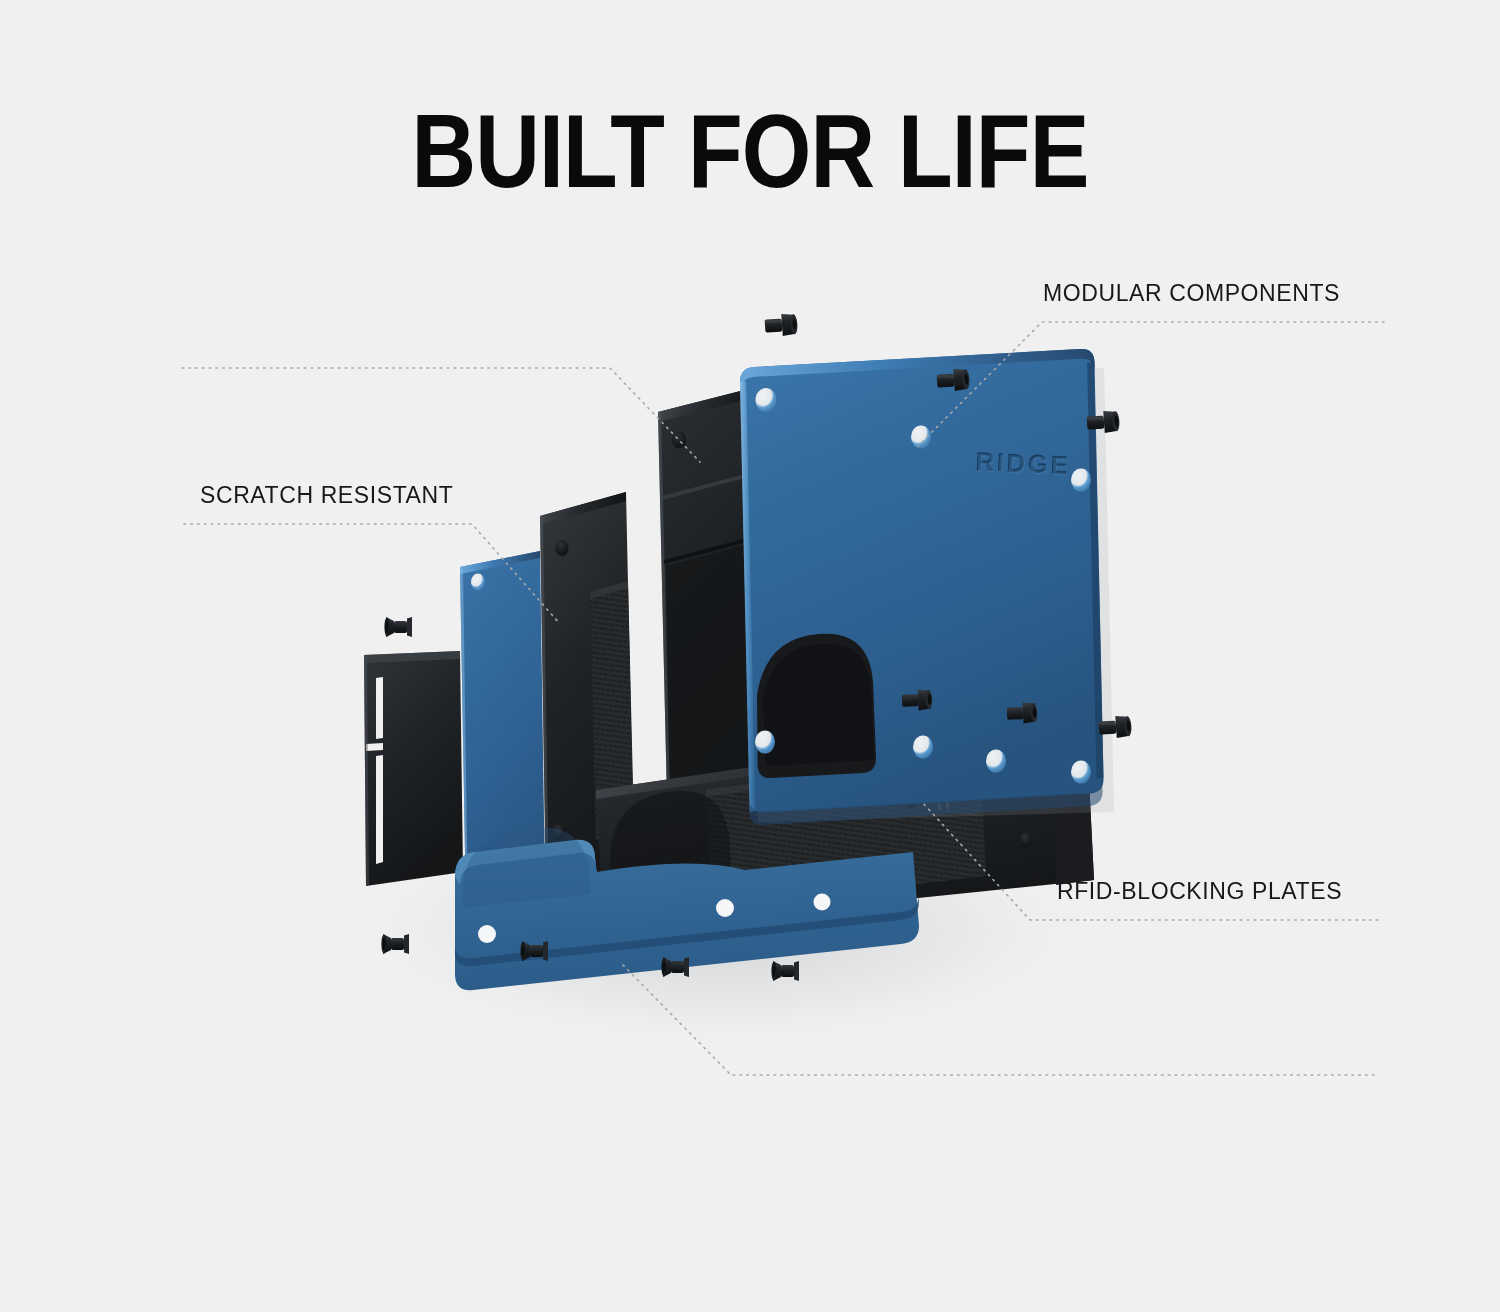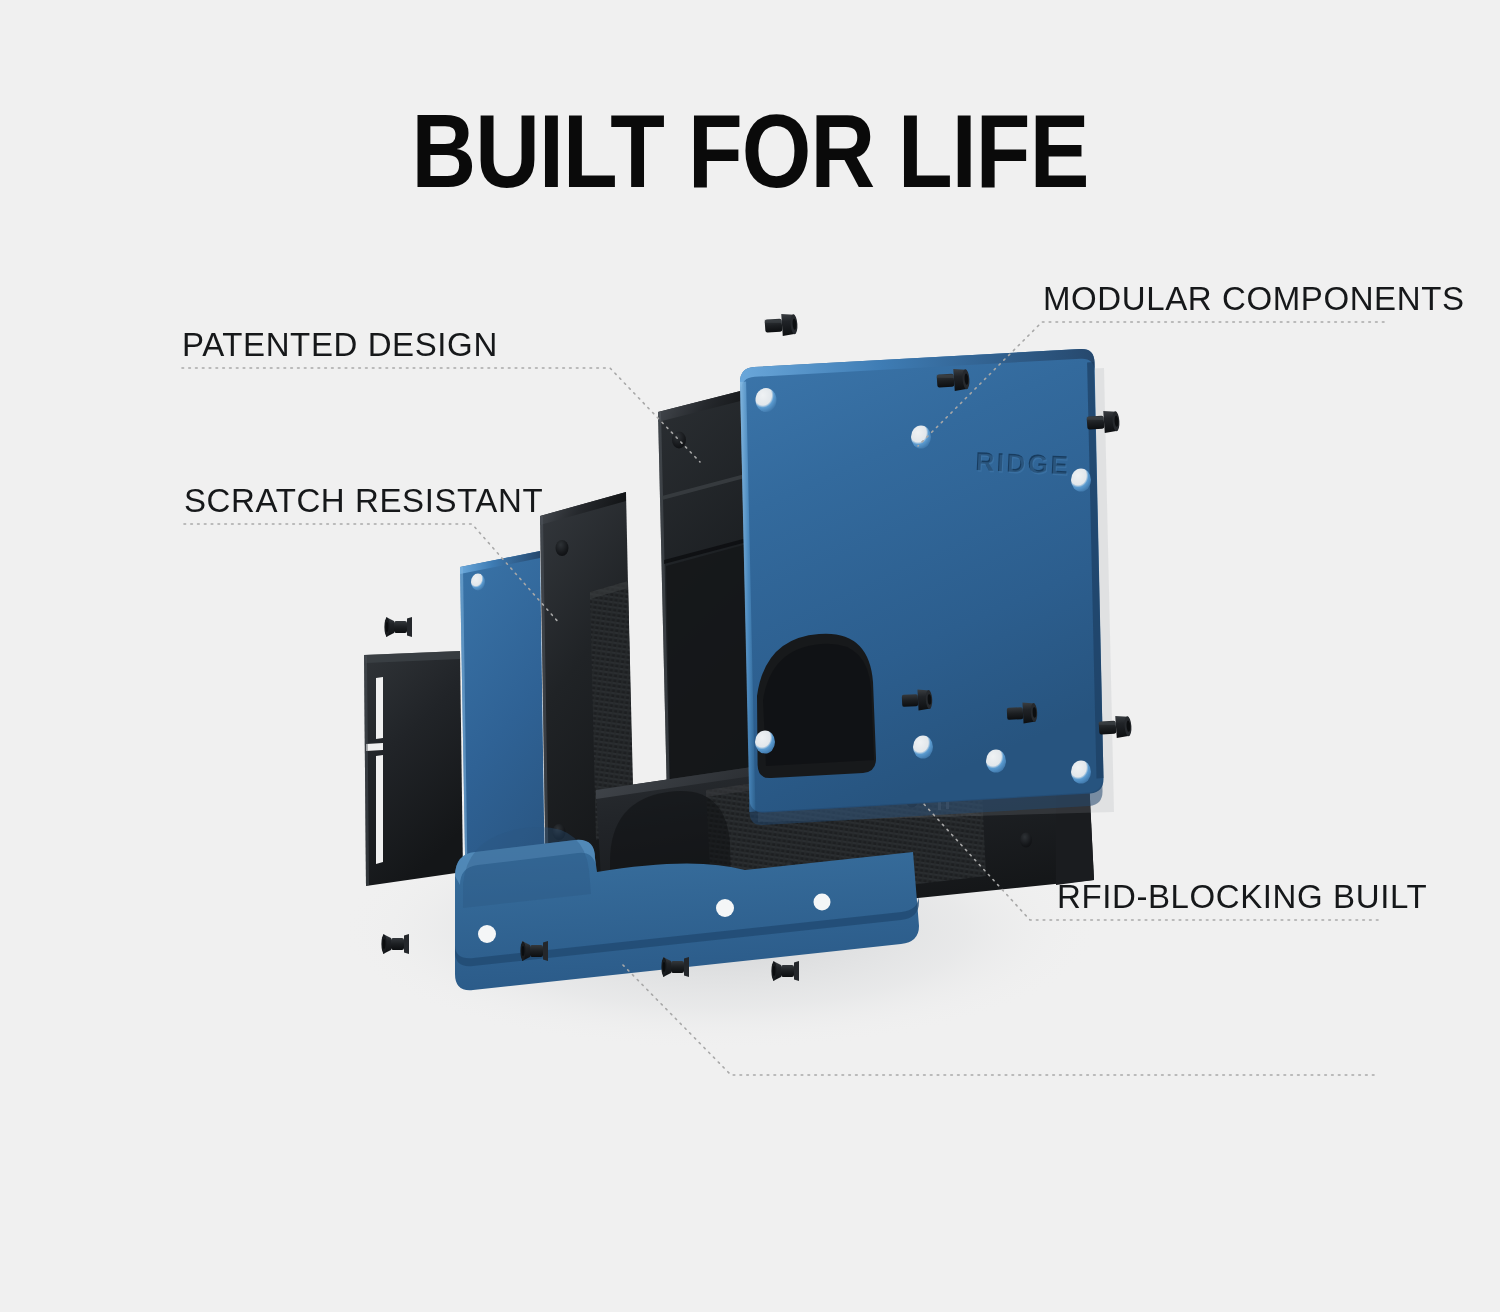--- a/index.html
+++ b/index.html
@@ -23,21 +23,21 @@
     font-family:"Liberation Sans Narrow","Liberation Sans",sans-serif;
     transform:scaleX(0.86);
     transform-origin:50% 50%;
     line-height:1.06;
     white-space:nowrap;
   }
 
   
   .callout-label{
     position:absolute;
-    font-size:33px;
+    font-size:23px;
     font-weight:400;
     letter-spacing:0.6px;
     color:#16181A;
     white-space:nowrap;
     font-family:"Liberation Sans",sans-serif;
   }
 
   
   svg.layer{position:absolute;left:0;top:0;width:1500px;height:1312px;overflow:visible;}
   svg.layer.above{pointer-events:none;}
@@ -346,22 +346,21 @@
   <svg class="layer above" viewBox="0 0 1500 1312">
     <g fill="none" stroke="#A8A8A8" stroke-width="1.6" stroke-linecap="round" stroke-dasharray="1.6 5.2">
       <path d="M 182 368 L 610 368 L 700 462"></path>
       <path d="M 184 524 L 472 524 L 560 624"></path>
       <path d="M 1384 322 L 1042 322 L 918 446"></path>
       <path d="M 1378 920 L 1030 920 L 922 802"></path>
       <path d="M 1374 1075 L 731 1075 L 622 964"></path>
     </g>
   </svg>
 
-  <div class="callout-label" style="left:182px;top:326px;">PATENTED DESIGN</div>
-
-  <div class="callout-label" style="left:184px;top:482px;text-align:center;">SCRATCH RESISTANT</div>
+
+  <div class="callout-label" style="left:200px;top:482px;text-align:center;">SCRATCH RESISTANT</div>
 
   <div class="callout-label" style="left:1043px;top:280px;">MODULAR COMPONENTS</div>
 
-  <div class="callout-label" style="left:1057px;top:878px;">RFID-BLOCKING BUILT</div>
+  <div class="callout-label" style="left:1057px;top:878px;">RFID-BLOCKING PLATES</div>
 
 
 </div>
 
 </body></html>

